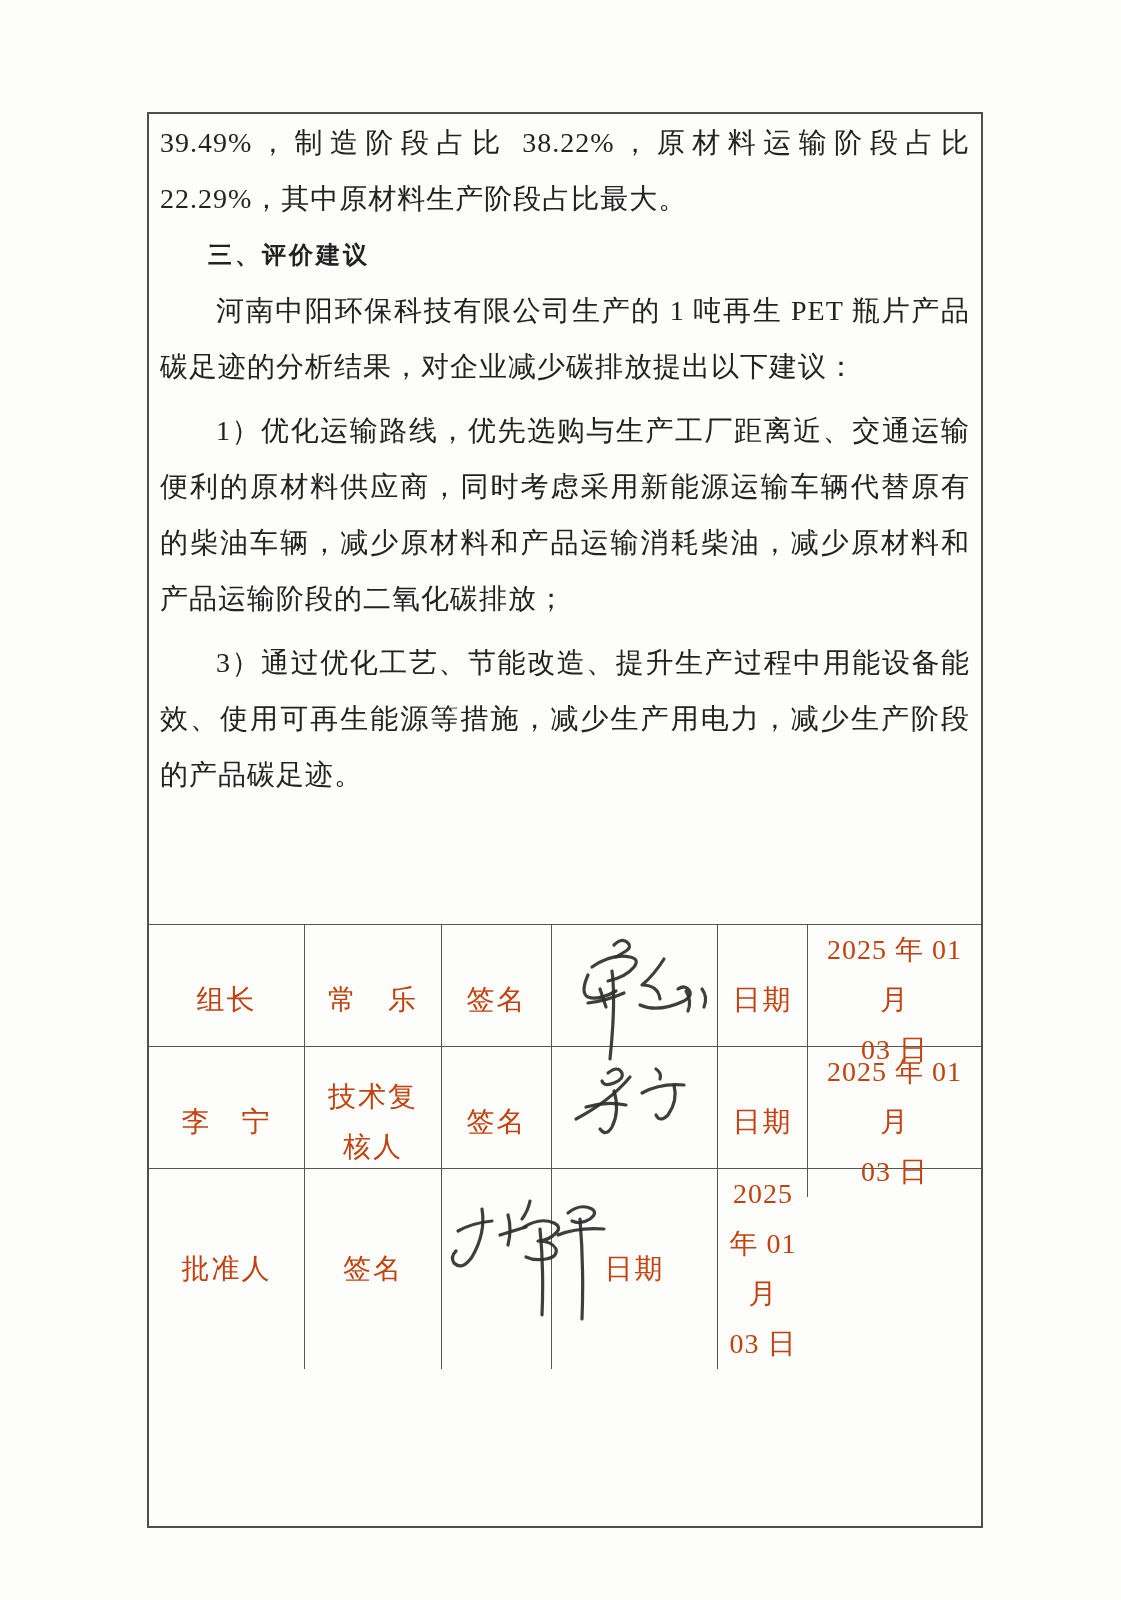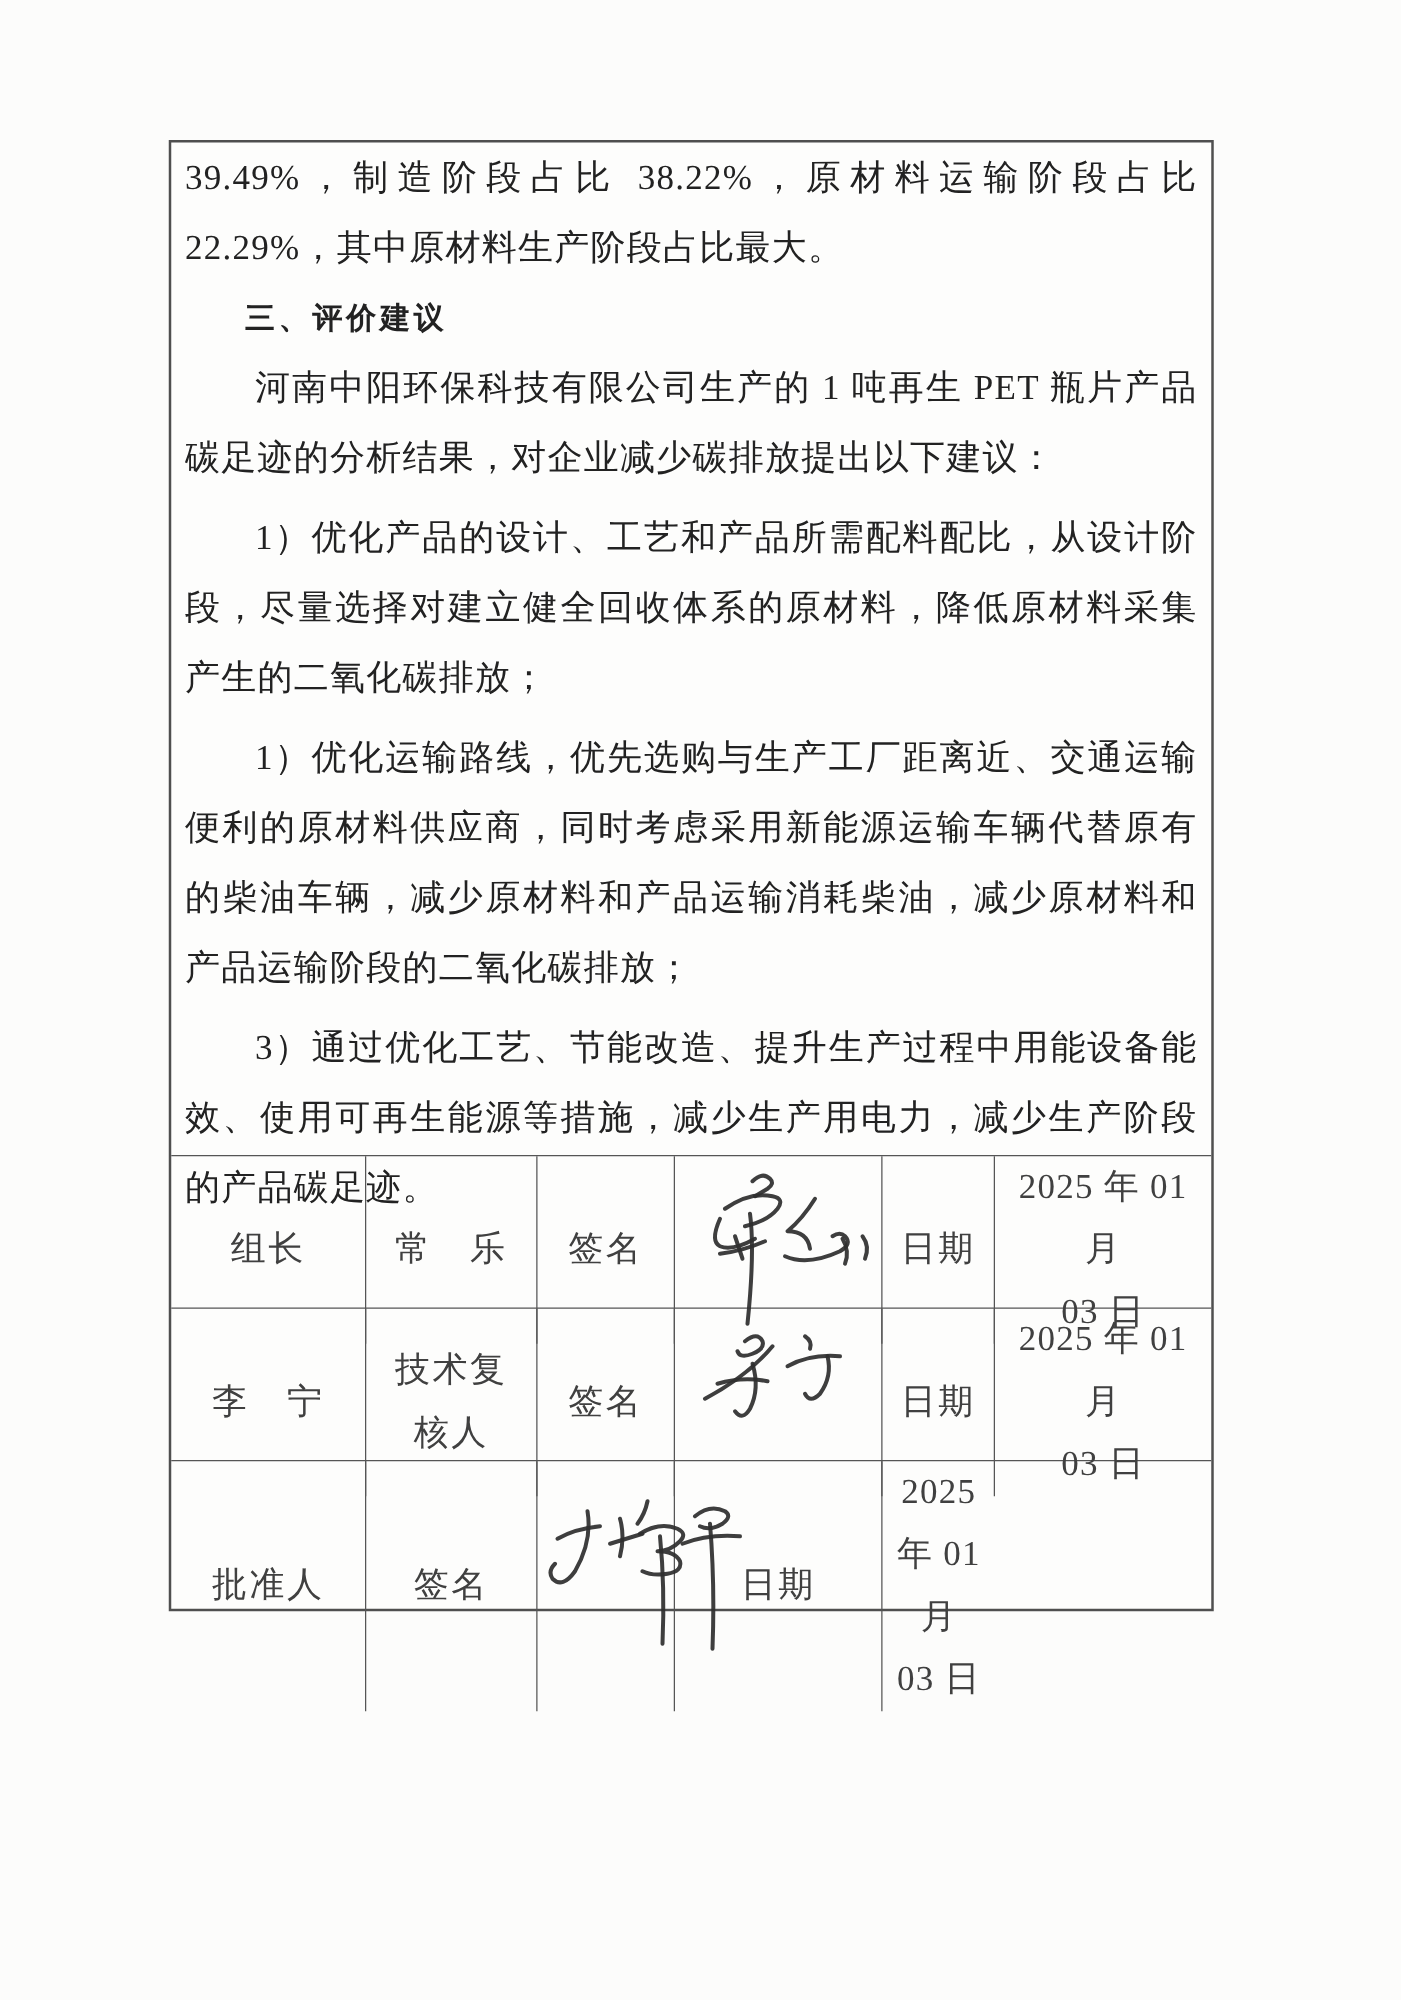--- a/index.html
+++ b/index.html
@@ -7,21 +7,21 @@
     width:1121px;height:1600px;
     background:#e9e9e9;
     font-family:"Liberation Serif","DejaVu Serif",serif;
   }
   .sheet{
     position:relative;width:1121px;height:1600px;
     background:#fcfcfb;overflow:hidden;
   }
   
   .docbox{
-    position:absolute;left:135px;top:112px;width:836px;height:1177px;
+    position:absolute;left:147px;top:112px;width:836px;height:1416px;
     box-sizing:border-box;
     border:2px solid #4f4f4f;
     background:#fdfdfc;
   }
   .textarea{
     box-sizing:border-box;height:810px;
     padding:1px 11px 0 11px;
     color:#222222;
     font-size:28px;line-height:56px;letter-spacing:1px;
     text-align:justify;
@@ -39,21 +39,21 @@
   .sig-row{
     display:grid;
     grid-template-columns:156px 137px 110px 166px 90px auto;
     height:121px;
     border-top:1.5px solid #555555;
   }
   .cell{
     box-sizing:border-box;
     display:flex;align-items:center;justify-content:center;
     text-align:center;
-    font-size:28px;color:#404040;line-height:50px;letter-spacing:2px;
+    font-size:28px;color:#c2410c;line-height:50px;letter-spacing:2px;
     border-right:1.5px solid #555555;
     padding:0 12px;
   }
   .cell:last-child{border-right:none;}
   .cell.sigcell{position:relative;padding:0;overflow:visible;}
   .datecell{flex-direction:column;letter-spacing:1px;padding:0 6px;}
   .sig-svg{position:absolute;left:0;top:0;overflow:visible;}
   .sig-svg path{
     fill:none;stroke:#2e2e2e;stroke-width:3.2;
     stroke-linecap:round;stroke-linejoin:round;opacity:.92;
@@ -62,21 +62,20 @@
 </head>
 <body>
 
 <div class="sheet">
   <div class="docbox">
 
     <div class="textarea">
       <p>39.49%，制造阶段占比 38.22%，原材料运输阶段占比 22.29%，其中原材料生产阶段占比最大。</p>
       <p class="sec-heading">三、评价建议</p>
       <p class="para-indent">河南中阳环保科技有限公司生产的 1 吨再生 PET 瓶片产品碳足迹的分析结果，对企业减少碳排放提出以下建议：</p>
-      <p class="para-indent para-gap">1）优化产品的设计、工艺和产品所需配料配比，从设计阶段，尽量选择对建立健全回收体系的原材料，降低原材料采集产生的二氧化碳排放；</p>
       <p class="para-indent para-gap">1）优化运输路线，优先选购与生产工厂距离近、交通运输便利的原材料供应商，同时考虑采用新能源运输车辆代替原有的柴油车辆，减少原材料和产品运输消耗柴油，减少原材料和产品运输阶段的二氧化碳排放；</p>
       <p class="para-indent para-gap">3）通过优化工艺、节能改造、提升生产过程中用能设备能效、使用可再生能源等措施，减少生产用电力，减少生产阶段的产品碳足迹。</p>
     </div>
 
     <div>
 
       <div class="sig-row">
         <div class="cell">组长</div>
         <div class="cell">常　乐</div>
         <div class="cell">签名</div>

